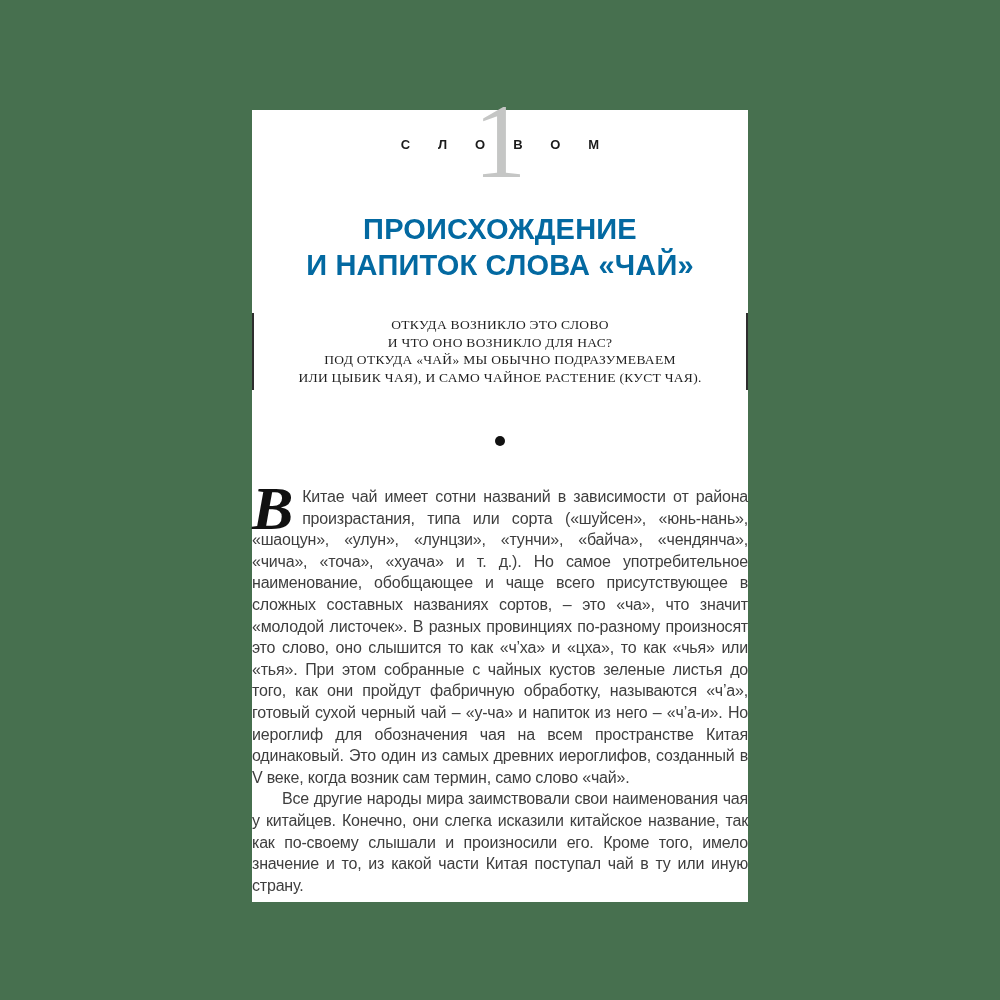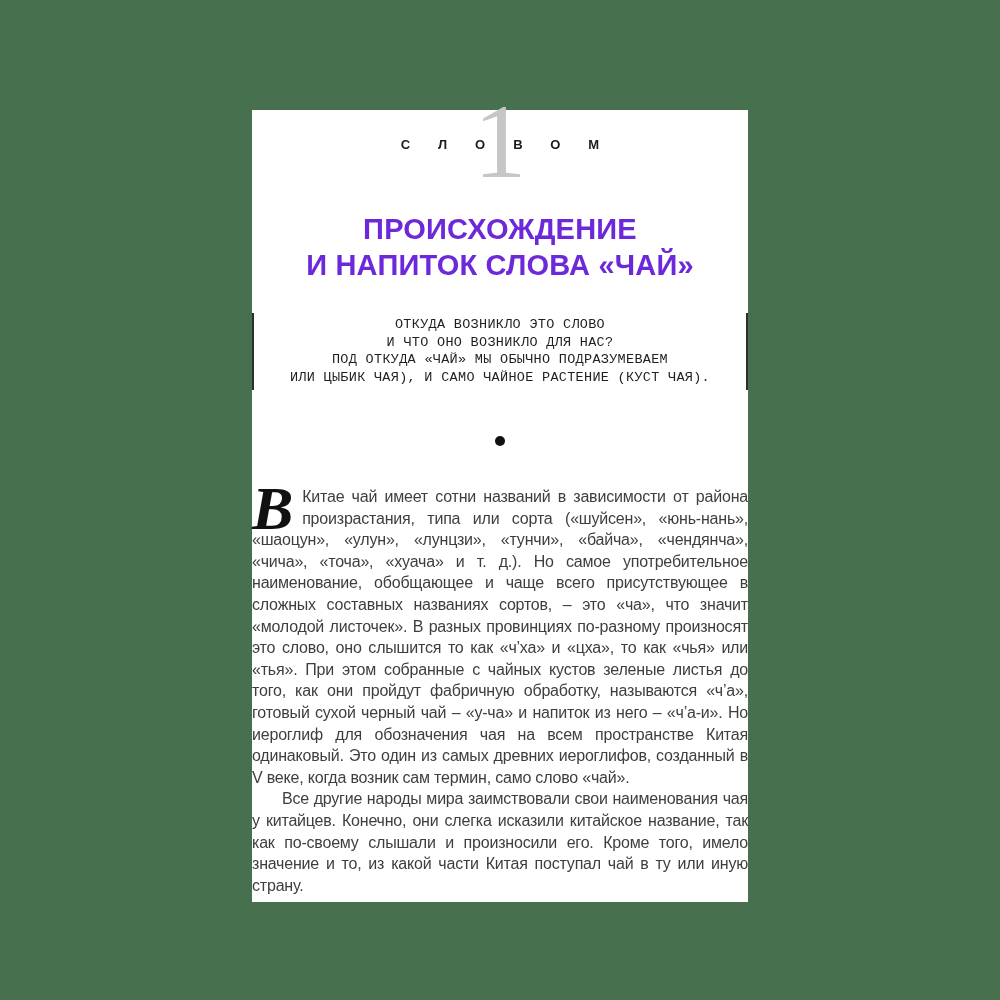--- a/index.html
+++ b/index.html
@@ -62,37 +62,37 @@
   
   .title {
     position: relative;
     margin: 0;
     padding-top: 101px;
     text-align: center;
     font-size: 29px;
     line-height: 36px;
     font-weight: 800;
     letter-spacing: 0.2px;
-    color: #6d28d9;
+    color: #0369a1;
   }
   .title .tl { display: block; }
   
   .epigraph {
     margin-top: 30px;
     padding: 3px 0 4px 0;
     border-left: 2px solid #2E2E2E;
     border-right: 2px solid #2E2E2E;
     text-align: center;
     font-family: "Liberation Serif", serif;
     font-size: 13.5px;
     line-height: 17.5px;
     letter-spacing: 0.3px;
     color: #1F1F1F;
   }
-  .ep-line { white-space: nowrap; font-family: Liberation Mono, monospace; }
+  .ep-line { white-space: nowrap; }
   
   .bullet {
     width: 10px;
     height: 10px;
     border-radius: 50%;
     background: #111111;
     margin: 46px auto 0 auto;
   }
   
   .body-text {

